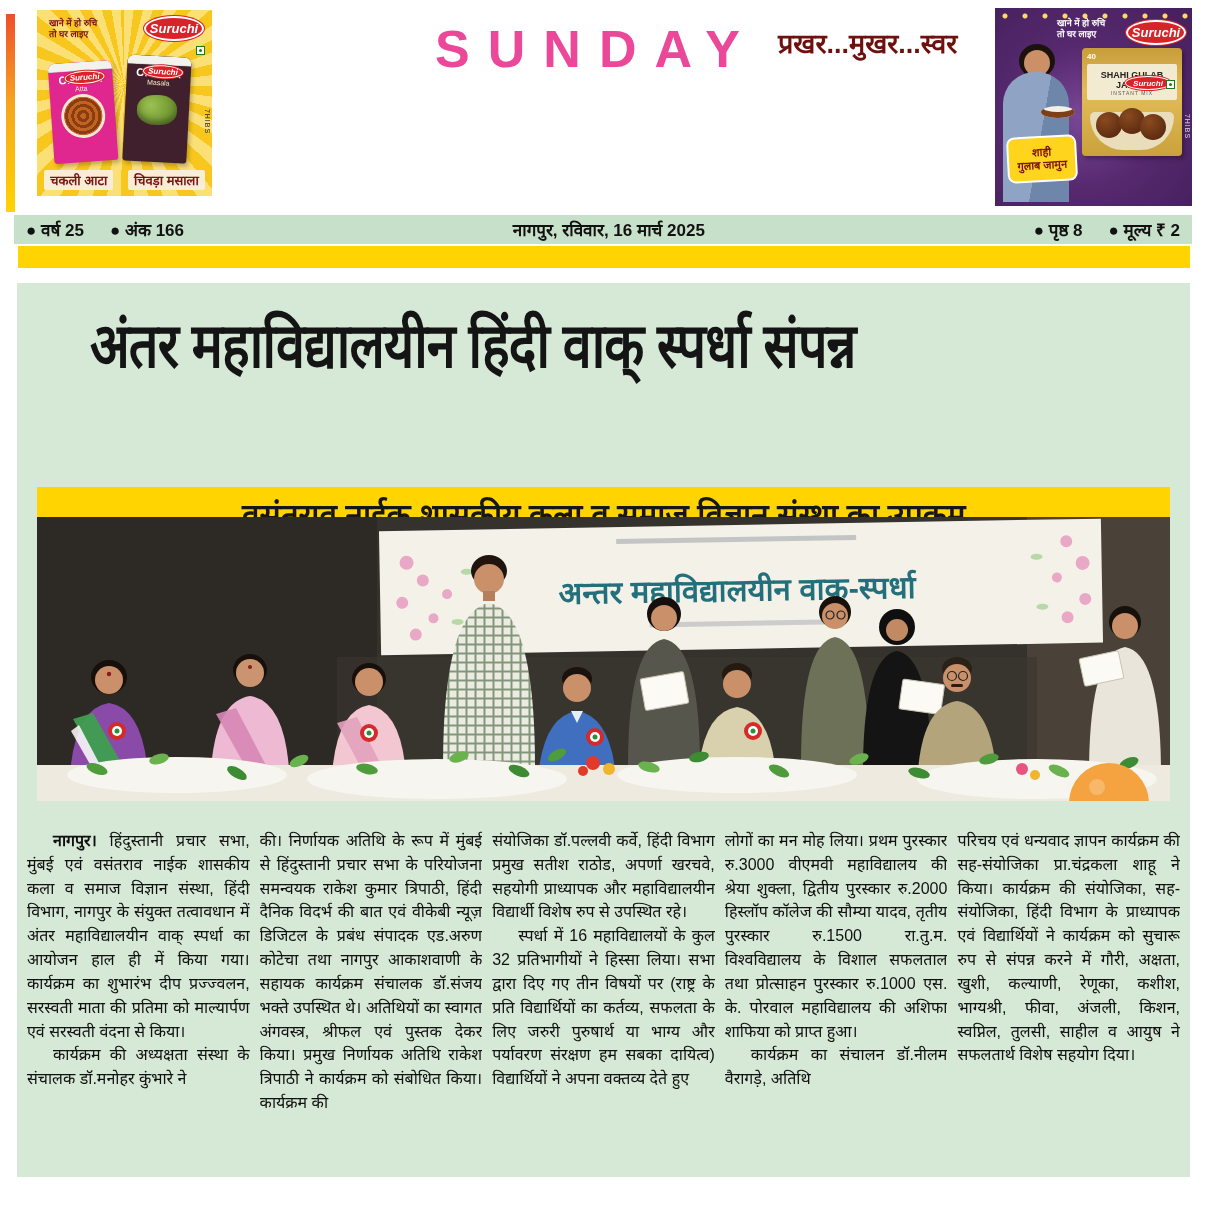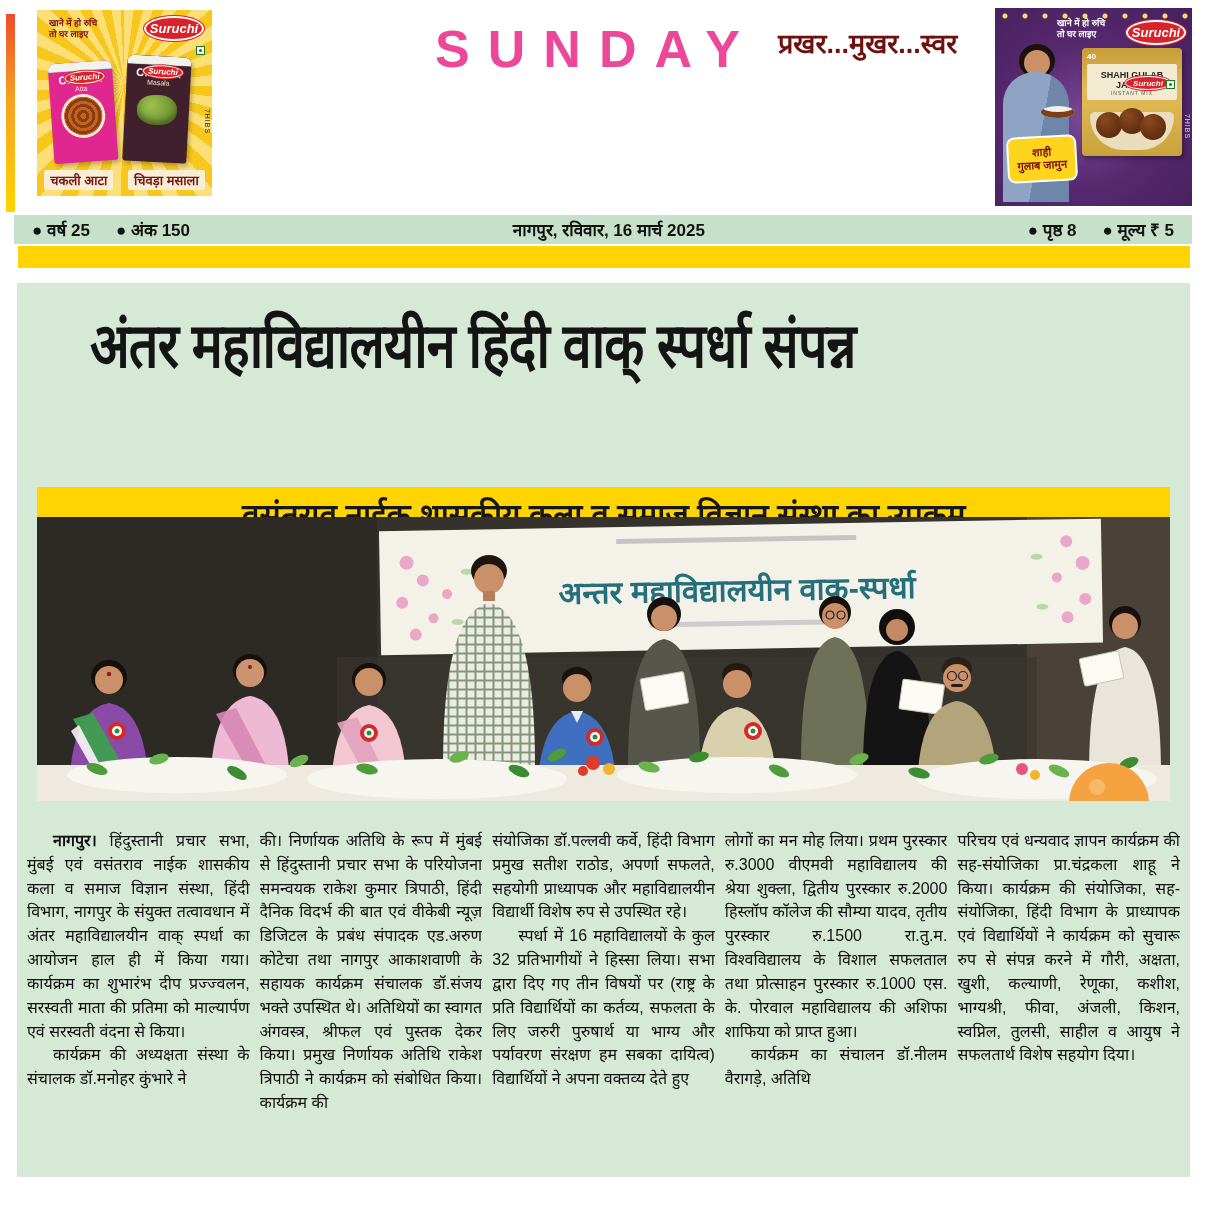--- a/index.html
+++ b/index.html
@@ -67,21 +67,21 @@
   .gpack .gname { font-size:9px; font-weight:800; color:#222; margin-top:3px; }
   .gpack .gsub { font-size:5px; color:#555; letter-spacing:1px; }
   .gpack .veg-mark { right:2px; top:16px; }
   .bowl { position:absolute; bottom:6px; left:50%; transform:translateX(-50%); width:84px; height:38px;
     background:#e9ddbb; border-radius:6px 6px 42px 42px; }
   .jamun { position:absolute; width:26px; height:26px; border-radius:50%;
     background:radial-gradient(circle at 35% 30%, #8a4a20, #5d2c10 75%); }
 
   
   .date-strip { left:14px; top:215px; width:1178px; height:29px; background:#c7e0c9; display:flex; align-items:center;
-    font-weight:bold; font-size:17px; color:#111; padding:0 18px; }
+    font-weight:bold; font-size:17px; color:#111; padding:0 12px; }
   .date-strip .grp { display:flex; gap:26px; }
   .date-strip .ctr { flex:1; text-align:center; }
   .yellow-band { left:18px; top:246px; width:1172px; height:22px; background:#ffd400; }
 
   
   .article { left:17px; top:283px; width:1173px; height:894px; background:#d6e8d6; }
   .headline { position:absolute; top:18px; left:0; width:100%; white-space:nowrap; overflow:visible; }
   .headline span { display:inline-block; font-size:62px; font-weight:800; color:#141414; letter-spacing:-1px;
     transform:scaleX(.84); transform-origin:center; }
   .subhead { position:absolute; top:160px; left:20px; width:1133px; height:54px; background:#ffd400;
@@ -160,26 +160,26 @@
     <div class="jamun" style="left:14px; bottom:18px;"></div>
     <div class="jamun" style="left:37px; bottom:22px;"></div>
     <div class="jamun" style="left:58px; bottom:16px;"></div>
   </div>
   <div class="side-code" style="color:#ddd;">7HIBS</div>
 </div>
 
 <div class="abs date-strip">
   <span class="grp">
     <span>● वर्ष 25</span>
-    <span>● अंक 150</span>
+    <span>● अंक 166</span>
   </span>
   <span class="ctr">नागपुर, रविवार, 16 मार्च 2025</span>
   <span class="grp">
     <span>● पृष्ठ 8</span>
-    <span>● मूल्य ₹ 5</span>
+    <span>● मूल्य ₹ 2</span>
   </span>
 </div>
 <div class="abs yellow-band"></div>
 
 <div class="abs article">
   <div class="headline">
     <span>अंतर महाविद्यालयीन हिंदी वाक् स्पर्धा संपन्न</span>
   </div>
   <div class="subhead">
     <span>वसंतराव नाईक शासकीय कला व समाज विज्ञान संस्था का उपक्रम</span>
@@ -361,21 +361,21 @@
       <p class="indent">
         <span class="lead">नागपुर।</span>
         <span>हिंदुस्तानी प्रचार सभा, मुंबई एवं वसंतराव नाईक शासकीय कला व समाज विज्ञान संस्था, हिंदी विभाग, नागपुर के संयुक्त तत्वावधान में अंतर महाविद्यालयीन वाक् स्पर्धा का आयोजन हाल ही में किया गया। कार्यक्रम का शुभारंभ दीप प्रज्ज्वलन, सरस्वती माता की प्रतिमा को माल्यार्पण एवं सरस्वती वंदना से किया।</span>
       </p>
       <p class="indent">कार्यक्रम की अध्यक्षता संस्था के संचालक डॉ.मनोहर कुंभारे ने</p>
     </div>
     <div class="col">
       <p>की। निर्णायक अतिथि के रूप में मुंबई से हिंदुस्तानी प्रचार सभा के परियोजना समन्वयक राकेश कुमार त्रिपाठी, हिंदी दैनिक विदर्भ की बात एवं वीकेबी न्यूज़ डिजिटल के प्रबंध संपादक एड.अरुण कोटेचा तथा नागपुर आकाशवाणी के सहायक कार्यक्रम संचालक डॉ.संजय भक्ते उपस्थित थे। अतिथियों का स्वागत अंगवस्त्र, श्रीफल एवं पुस्तक देकर किया। प्रमुख निर्णायक अतिथि राकेश त्रिपाठी ने कार्यक्रम को संबोधित किया। कार्यक्रम की</p>
     </div>
     <div class="col">
-      <p>संयोजिका डॉ.पल्लवी कर्वे, हिंदी विभाग प्रमुख सतीश राठोड, अपर्णा सफलते, सहयोगी प्राध्यापक और महाविद्यालयीन विद्यार्थी विशेष रुप से उपस्थित रहे।</p>
+      <p>संयोजिका डॉ.पल्लवी कर्वे, हिंदी विभाग प्रमुख सतीश राठोड, अपर्णा खरचवे, सहयोगी प्राध्यापक और महाविद्यालयीन विद्यार्थी विशेष रुप से उपस्थित रहे।</p>
       <p class="indent">स्पर्धा में 16 महाविद्यालयों के कुल 32 प्रतिभागीयों ने हिस्सा लिया। सभा द्वारा दिए गए तीन विषयों पर (राष्ट्र के प्रति विद्यार्थियों का कर्तव्य, सफलता के लिए जरुरी पुरुषार्थ या भाग्य और पर्यावरण संरक्षण हम सबका दायित्व) विद्यार्थियों ने अपना वक्तव्य देते हुए</p>
     </div>
     <div class="col">
       <p>लोगों का मन मोह लिया। प्रथम पुरस्कार रु.3000 वीएमवी महाविद्यालय की श्रेया शुक्ला, द्वितीय पुरस्कार रु.2000 हिस्लॉप कॉलेज की सौम्या यादव, तृतीय पुरस्कार रु.1500 रा.तु.म. विश्वविद्यालय के विशाल सफलताल तथा प्रोत्साहन पुरस्कार रु.1000 एस. के. पोरवाल महाविद्यालय की अशिफा शाफिया को प्राप्त हुआ।</p>
       <p class="indent">कार्यक्रम का संचालन डॉ.नीलम वैरागड़े, अतिथि</p>
     </div>
     <div class="col">
       <p>परिचय एवं धन्यवाद ज्ञापन कार्यक्रम की सह-संयोजिका प्रा.चंद्रकला शाहू ने किया। कार्यक्रम की संयोजिका, सह-संयोजिका, हिंदी विभाग के प्राध्यापक एवं विद्यार्थियों ने कार्यक्रम को सुचारू रुप से संपन्न करने में गौरी, अक्षता, खुशी, कल्याणी, रेणूका, कशीश, भाग्यश्री, फीवा, अंजली, किशन, स्वप्निल, तुलसी, साहील व आयुष ने सफलतार्थ विशेष सहयोग दिया।</p>
     </div>
   </div>

